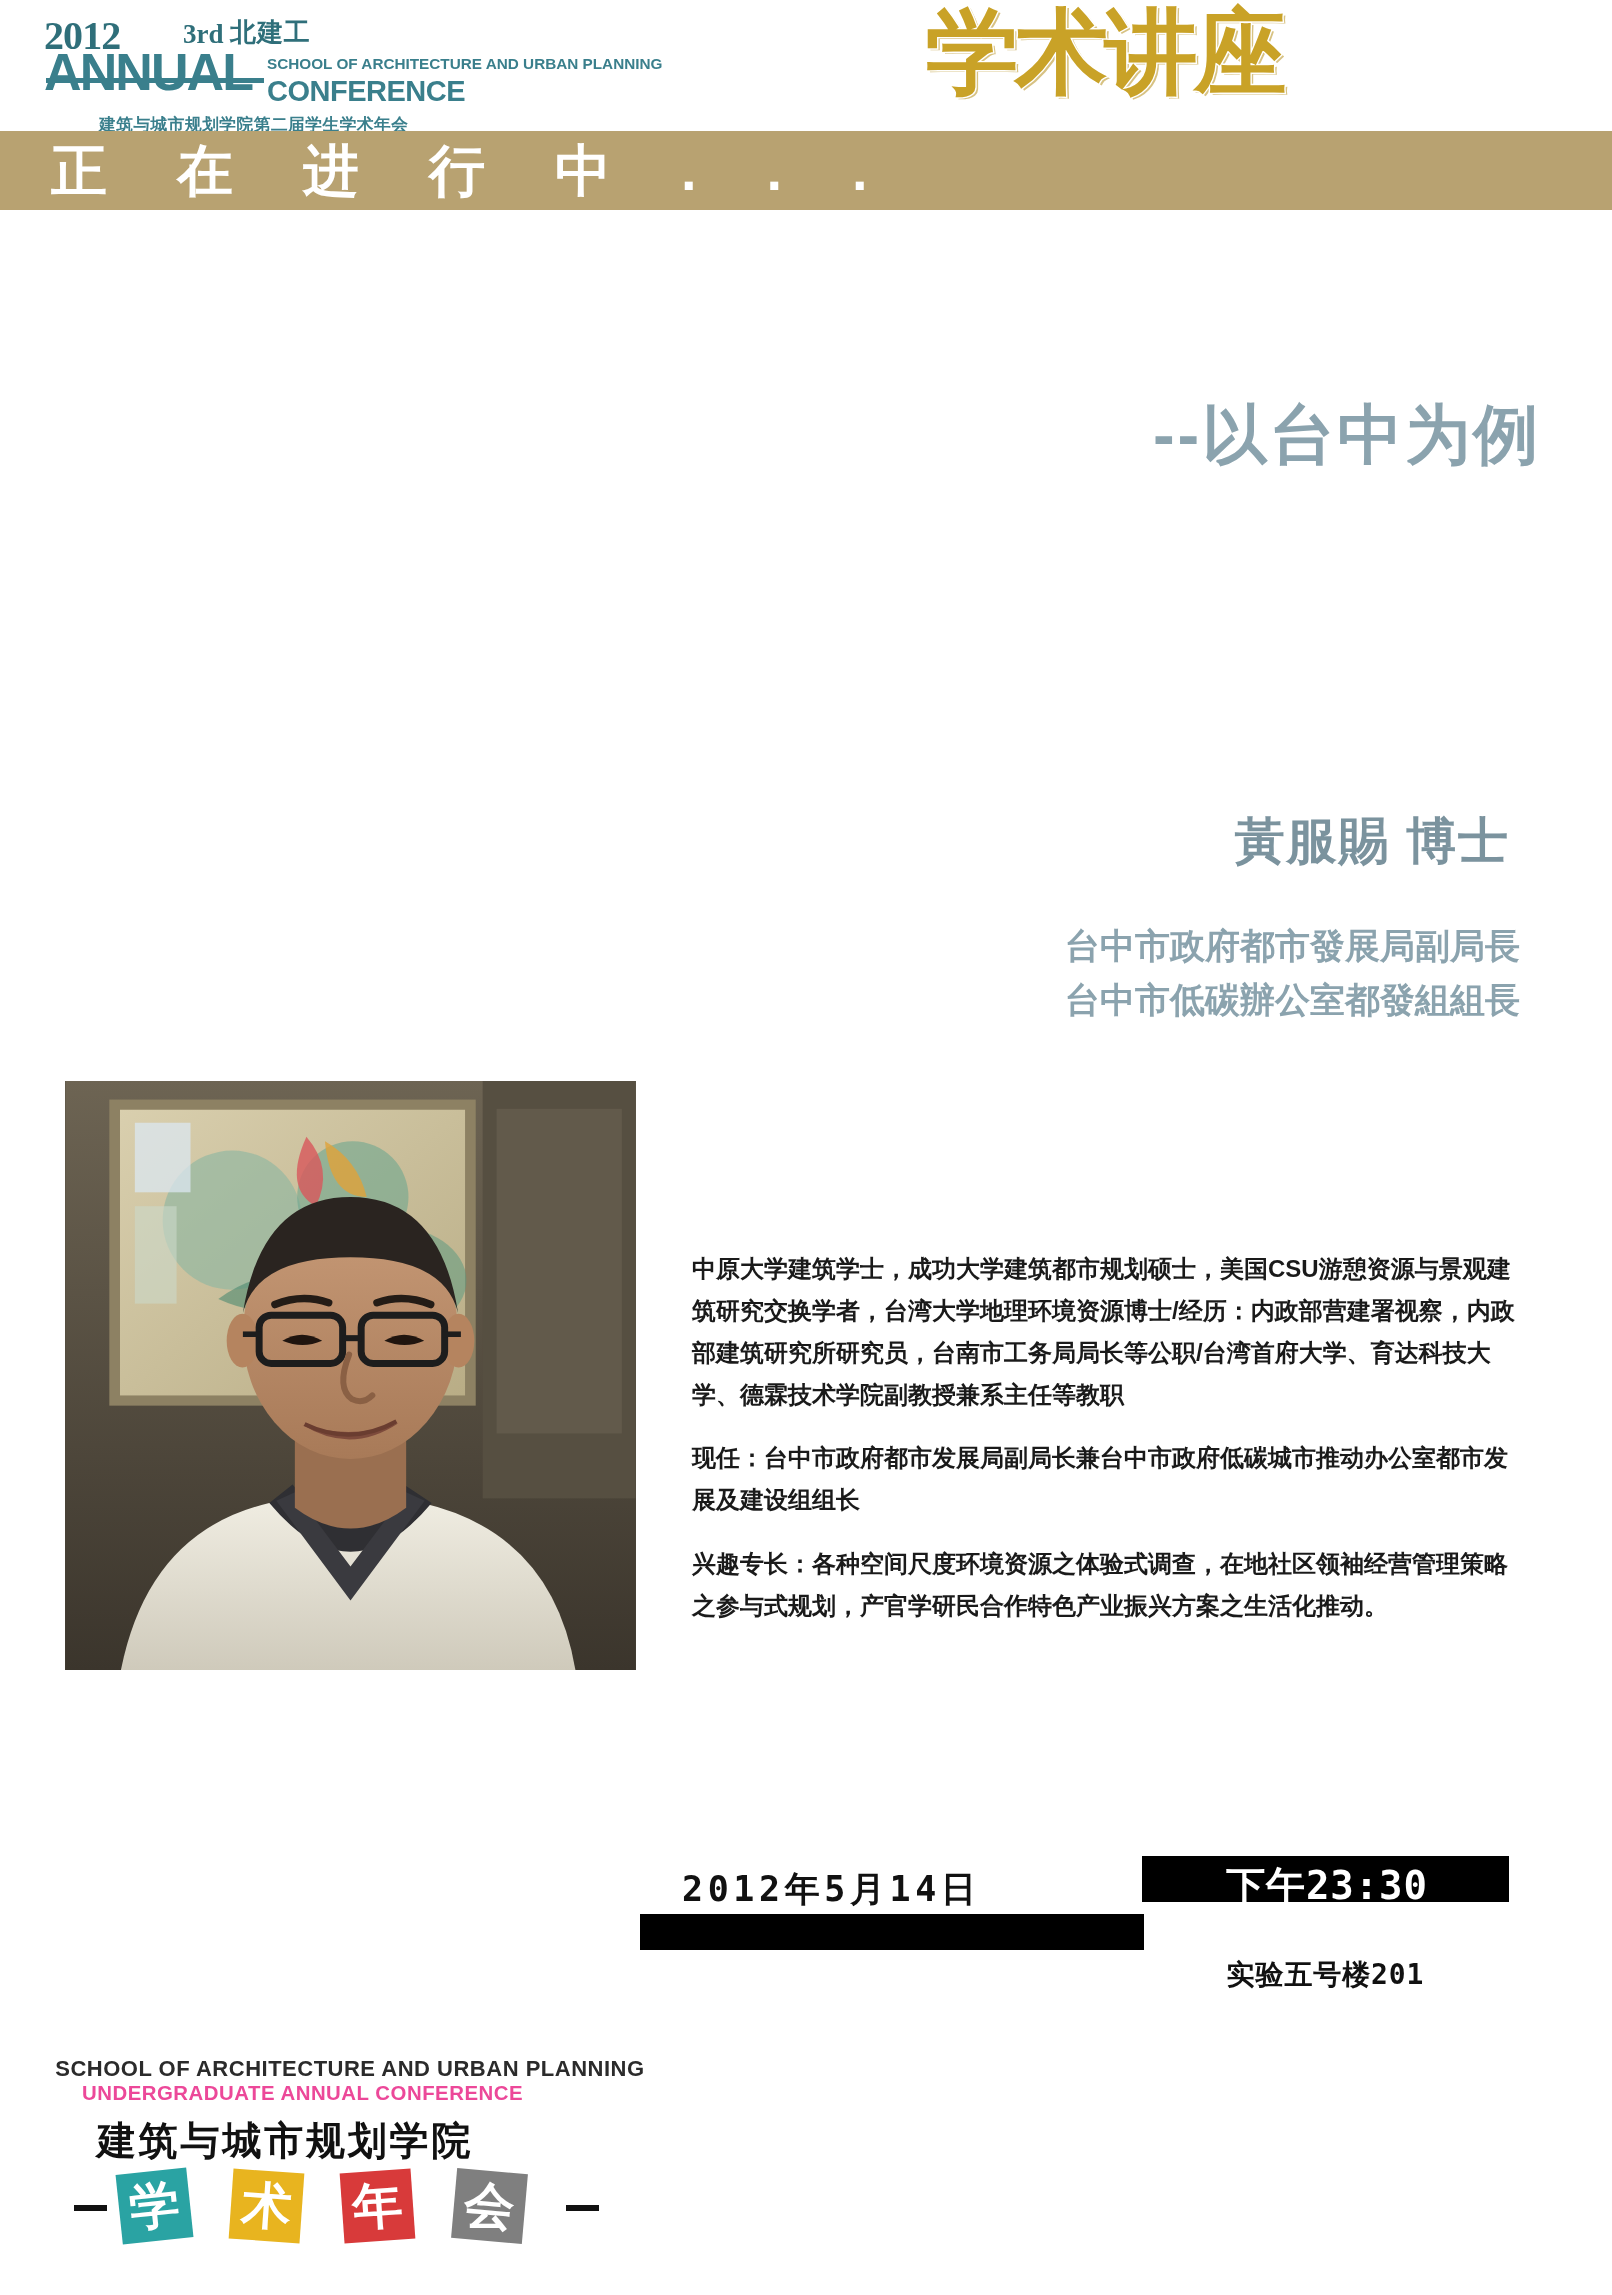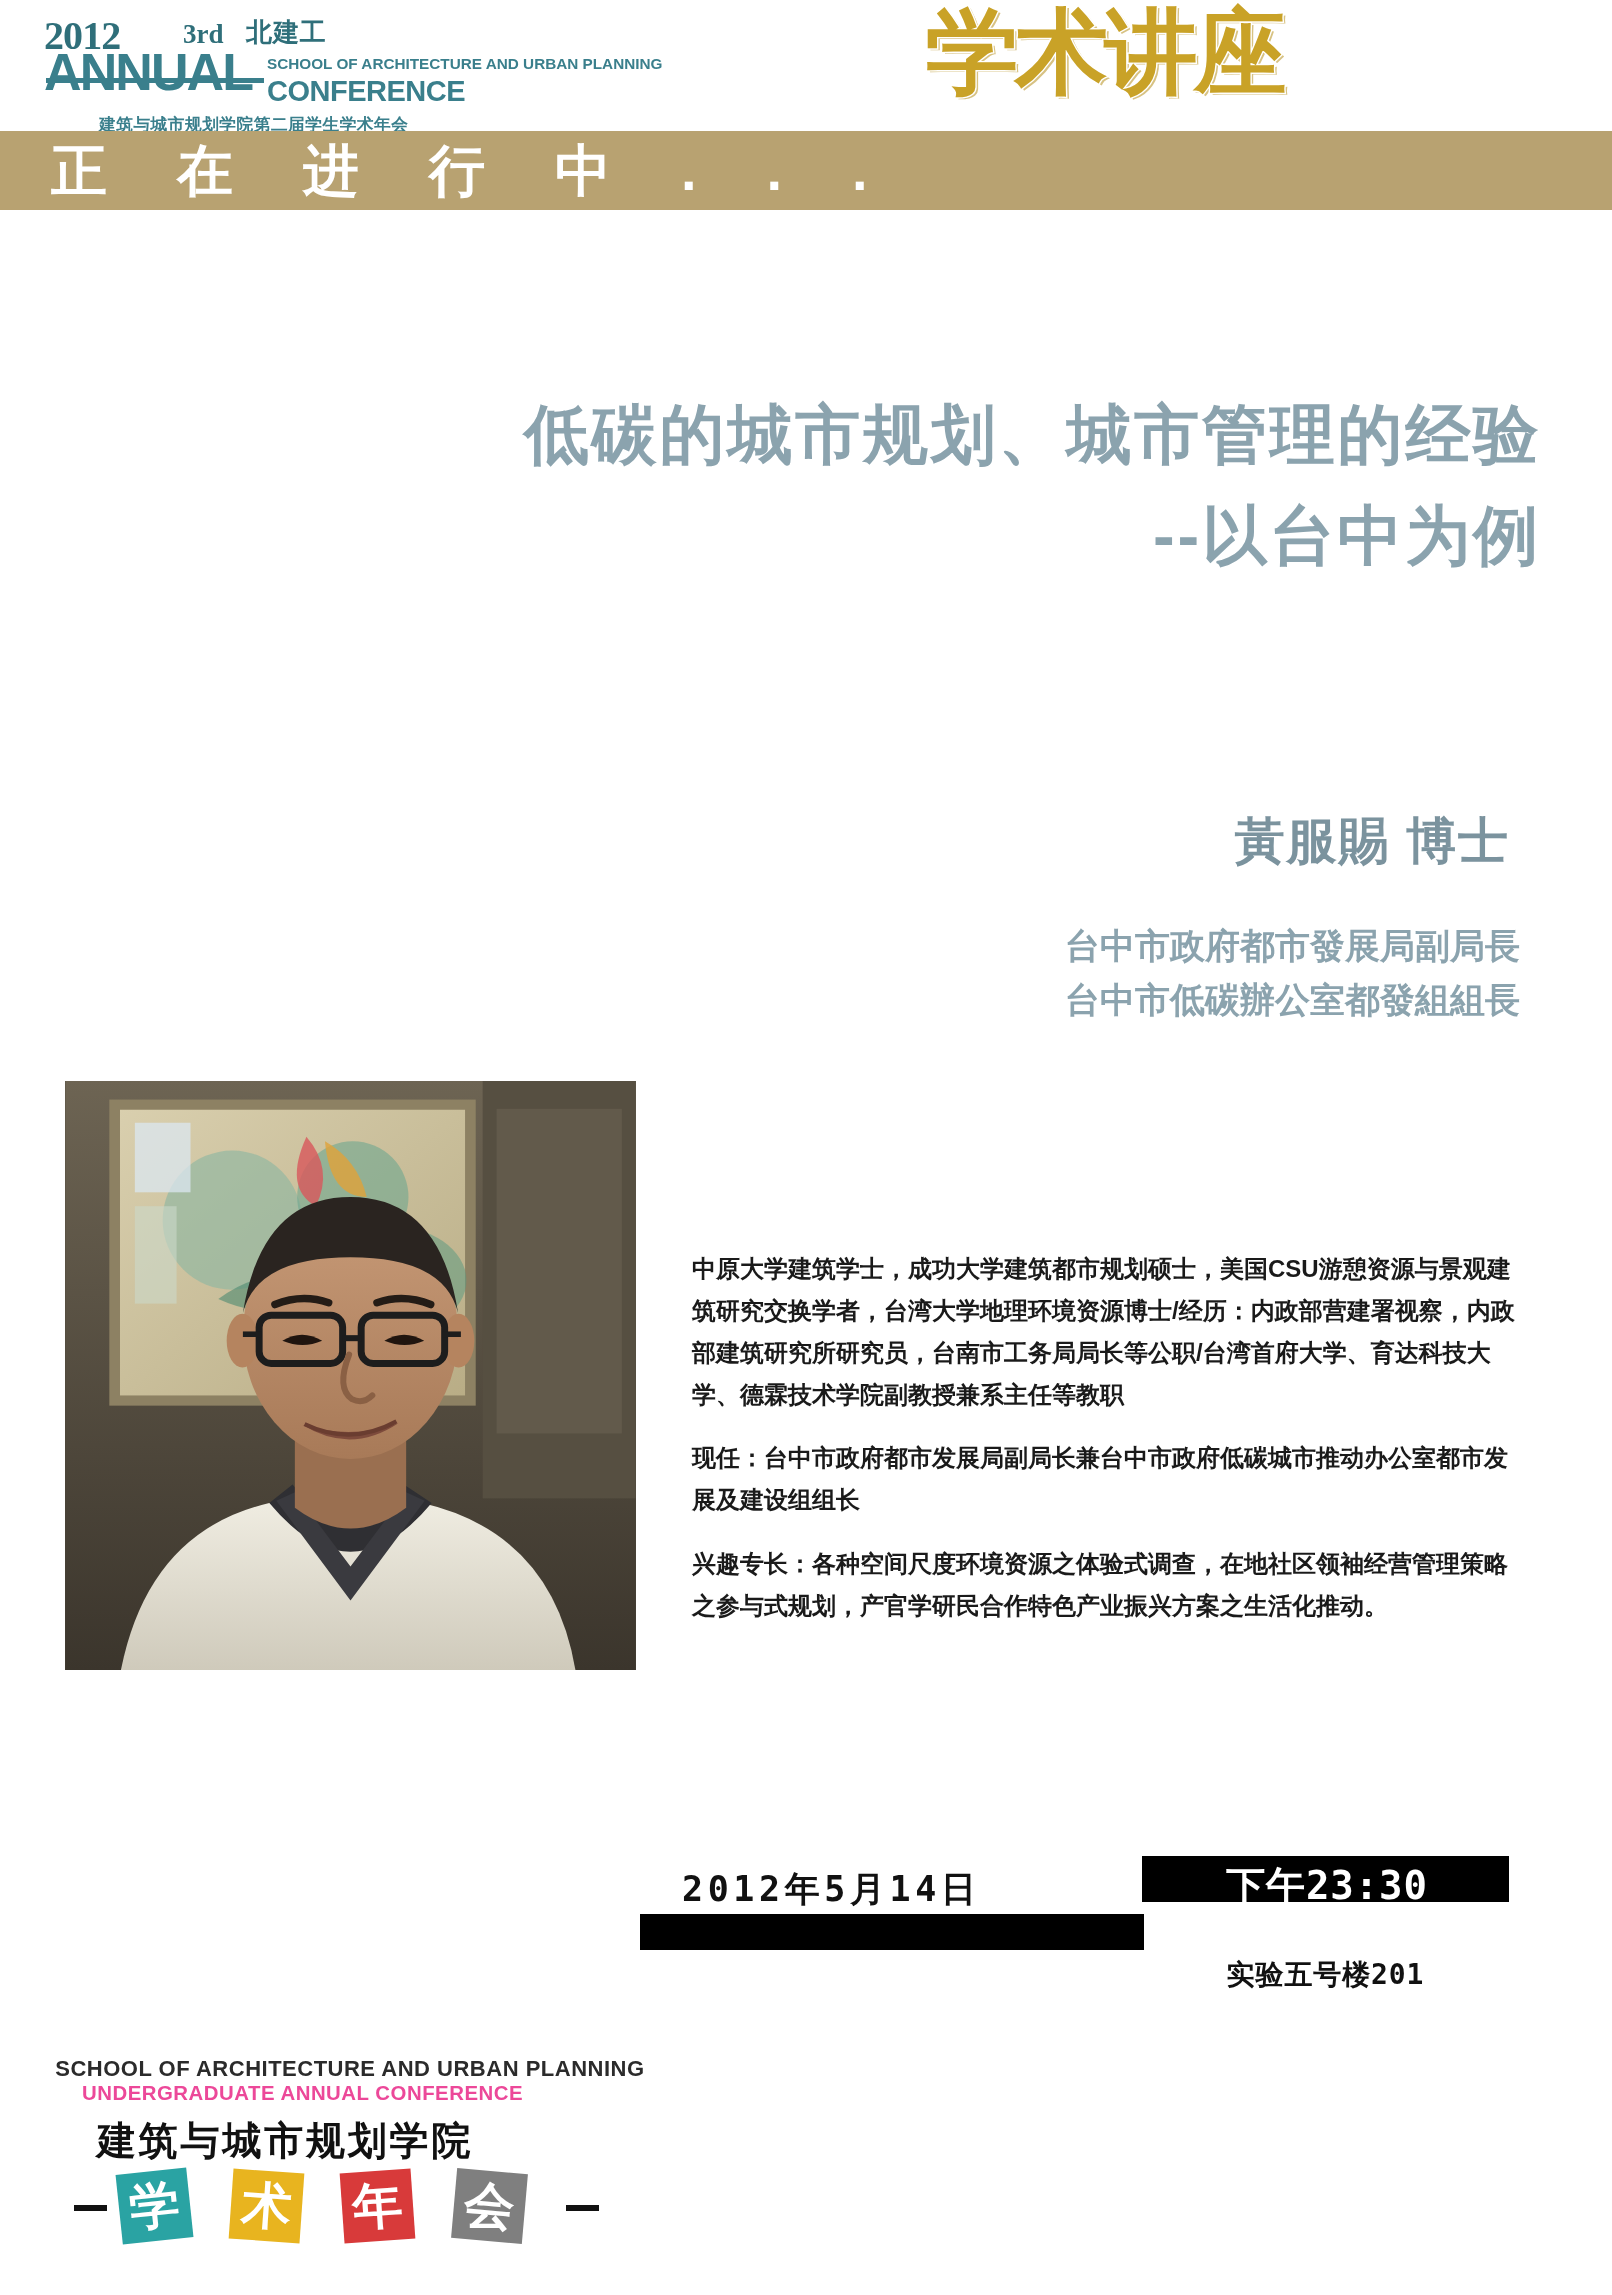--- a/index.html
+++ b/index.html
@@ -46,21 +46,20 @@
     color: #2f6f7a;
     font-family: "Liberation Serif", serif;
   }
   .conf-cnmark {
     position: absolute;
     left: 186px; top: 2.8px;
     font-size: 26px;
     font-weight: bold;
     color: #2f6f7a;
     letter-spacing: 0.9px;
-    margin-left: 16px;
   }
   .conf-annual {
     position: absolute;
     left: 0; top: 36px;
     font-size: 52px;
     font-weight: bold;
     color: #3a7f8c;
     letter-spacing: -1.9px;
     font-family: "Liberation Sans", sans-serif;
     line-height: 0.95;
@@ -367,21 +366,20 @@
   <div class="banner-right">
     <div class="lecture-title-shadow">学术讲座</div>
     <div class="lecture-title">学术讲座</div>
   </div>
 
   <div class="band"></div>
   <div class="band-text">正在进行中...</div>
 </div>
 
 <div class="main-title">
-  <span class="line1">低碳的城市规划、城市管理的经验</span>
   <span class="line2">--以台中为例</span>
 </div>
 
 <div class="speaker-name">黃服賜  博士</div>
 <div class="speaker-titles">
   <span>台中市政府都市發展局副局長</span>
   <span>台中市低碳辦公室都發組組長</span>
 </div>
 
 <div class="photo">

